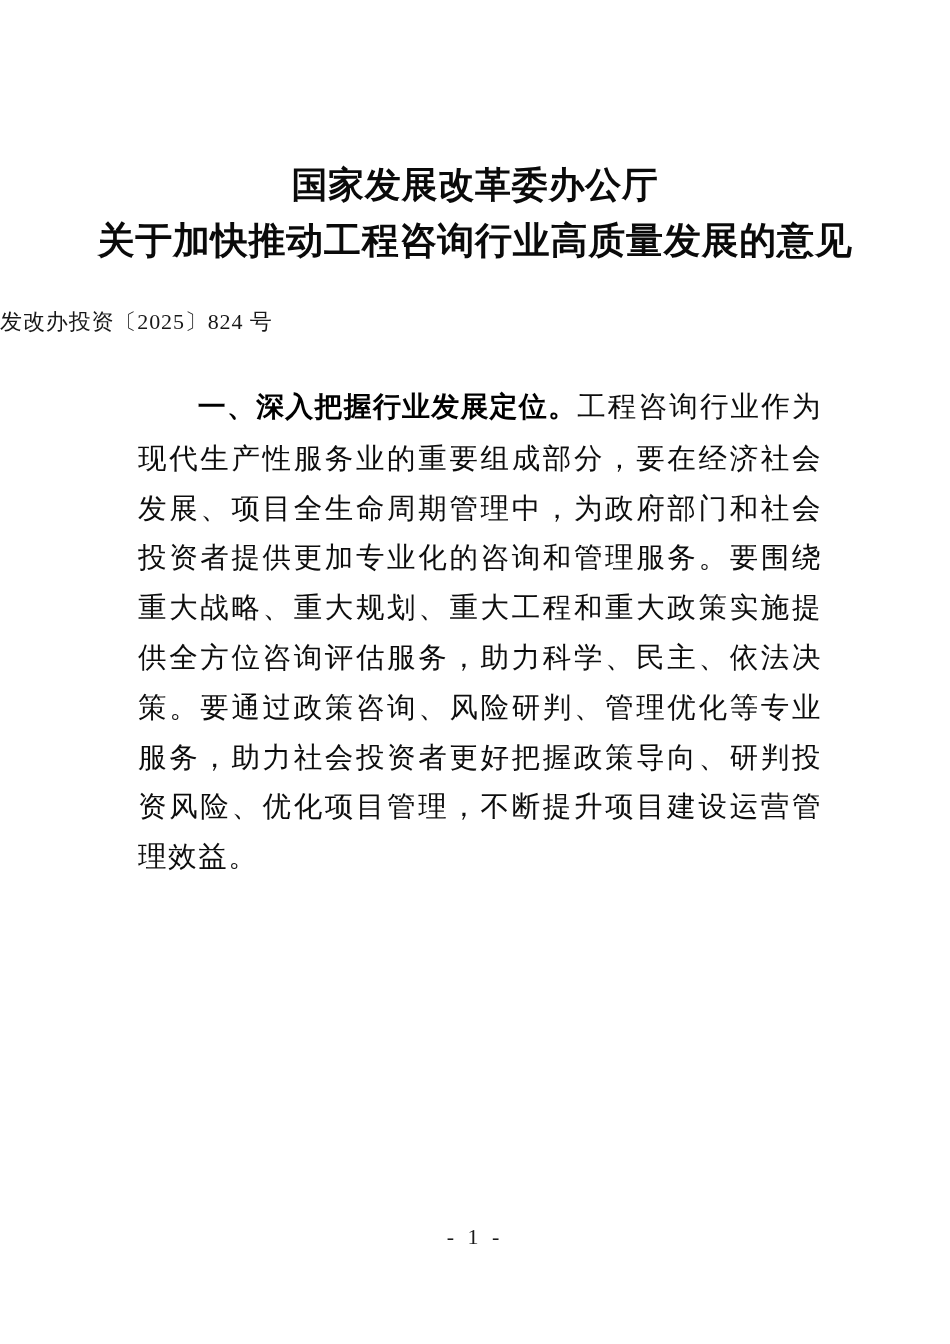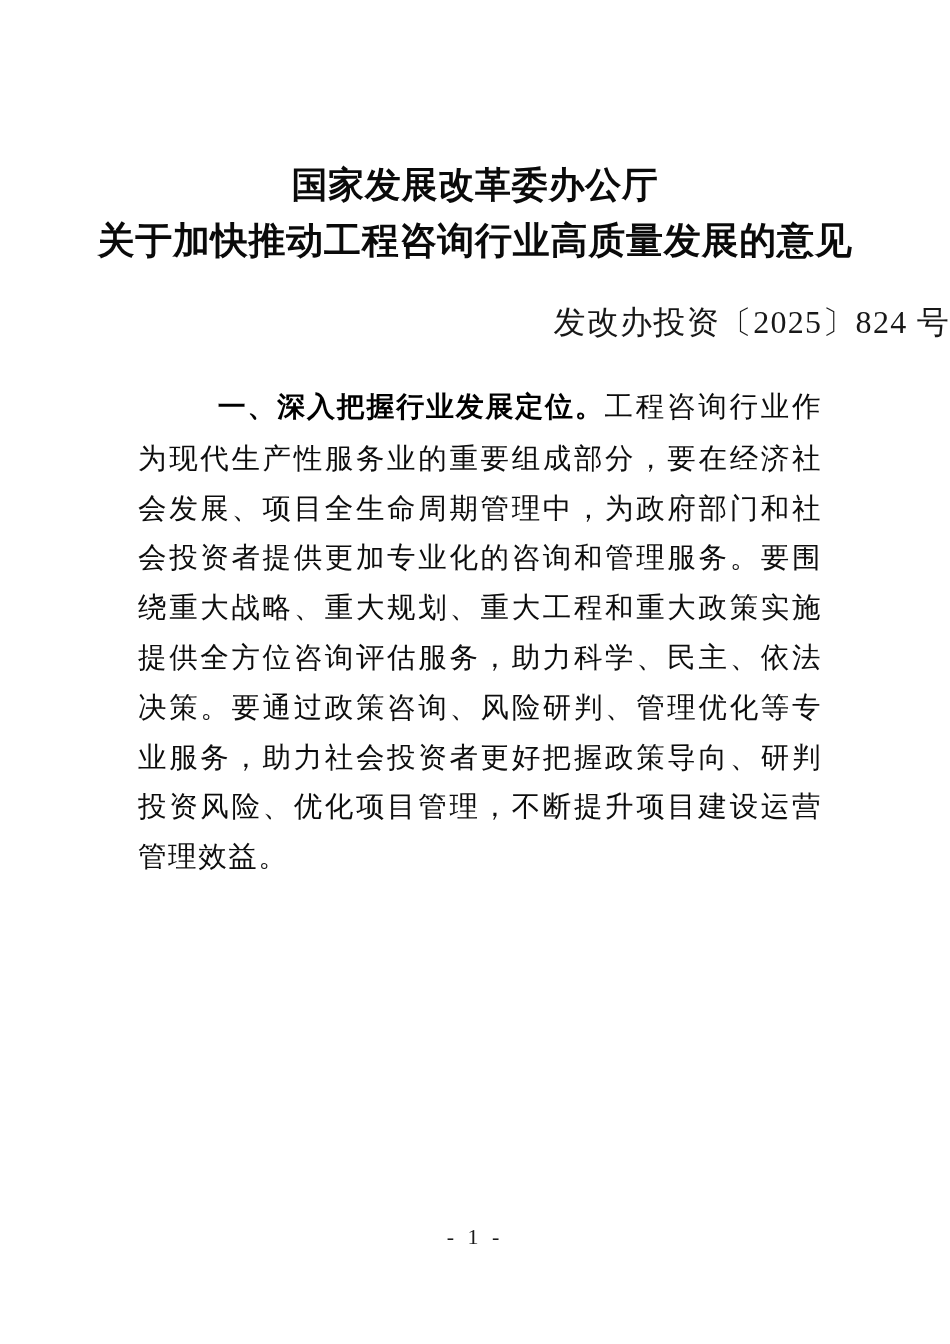--- a/index.html
+++ b/index.html
@@ -45,23 +45,23 @@
     line-height: 58px;
     text-align: center;
   }
 
   
   .doc-number {
     position: absolute;
     left: 0;
     right: 0;
     top: 302px;
-    text-align: right;
+    text-align: left;
     font-family: "Liberation Serif", "DejaVu Serif", serif;
-    font-size: 32px;
+    font-size: 22px;
     line-height: 40px;
     color: #181818;
     letter-spacing: 0.04em;
   }
 
   
   .body-region {
     position: absolute;
     left: 138px;
     top: 382px;
@@ -83,21 +83,20 @@
   }
   .para.indent {
     text-indent: 2.1em;
   }
   .heading-run {
     font-family: Liberation Mono, monospace;
     font-weight: bold;
     font-size: 28px;
     letter-spacing: 0.02em;
     color: #000000;
-    margin-left: 20px;
   }
 
   
   .page-number {
     position: absolute;
     left: 0;
     right: 0;
     top: 1222px;
     text-align: center;
     font-family: "Liberation Serif", "DejaVu Serif", serif;

